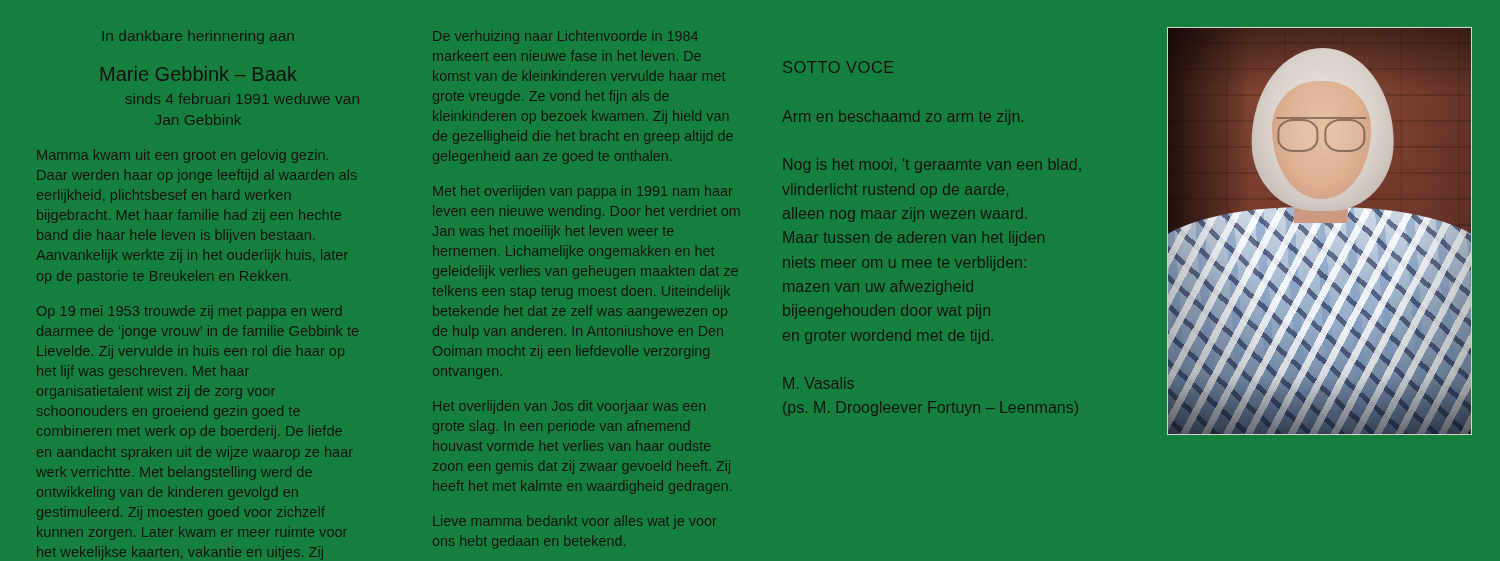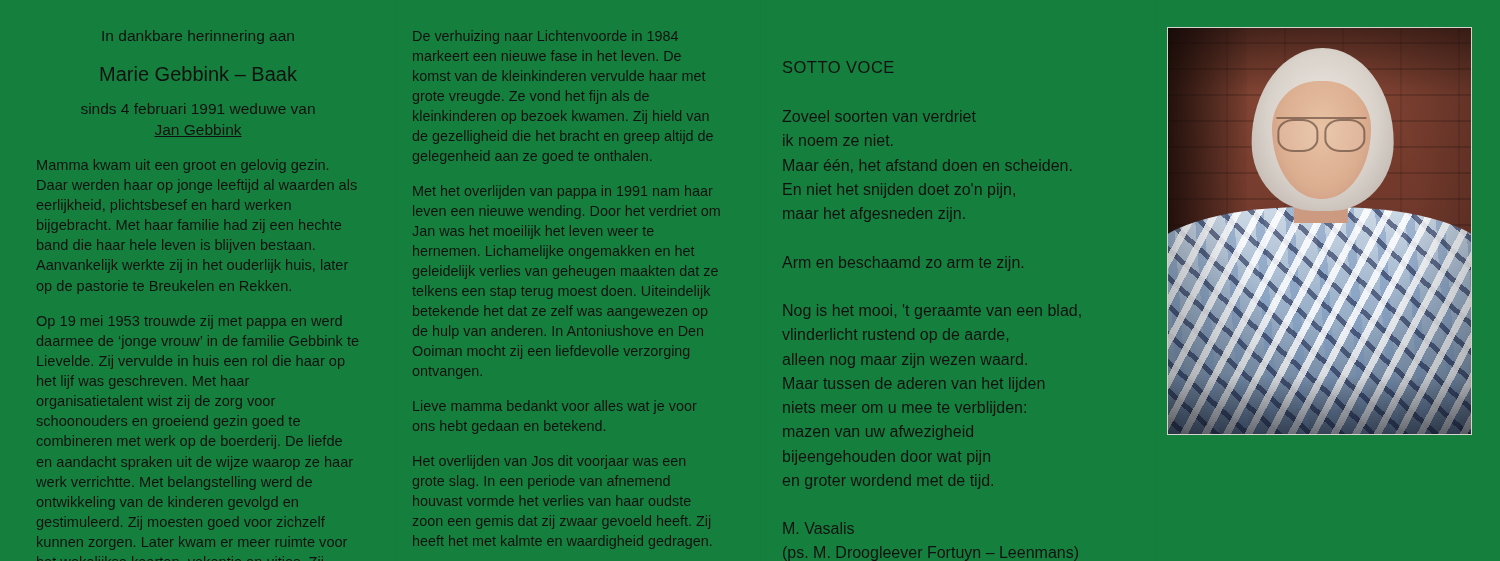--- a/index.html
+++ b/index.html
@@ -27,21 +27,21 @@
     box-sizing: border-box;
   }
   
   .col-left {
     left: 0;
     width: 390px;
     padding: 26px 30px 20px 36px;
   }
   
   .col-mid {
-    left: 400px;
+    left: 420px;
     width: 340px;
     padding: 26px 18px 20px 12px;
   }
   
   .col-right {
     left: 770px;
     width: 380px;
     padding: 58px 16px 4px 12px;
   }
   
@@ -57,31 +57,31 @@
     margin-bottom: 14px;
   }
   .memoriam-line {
     font-size: 15.5px;
     line-height: 1.35;
     margin-bottom: 14px;
   }
   .deceased-name {
     font-size: 20px;
     line-height: 1.3;
-    margin-bottom: 12px;
+    margin-bottom: 2px;
   }
   .deceased-sub {
     font-size: 15.5px;
     line-height: 1.35;
+    text-align: right;
   }
   .deceased-sub2 {
     font-size: 15.5px;
     line-height: 1.35;
     margin-bottom: 2px;
-    text-decoration: underline;
   }
   p.body-par {
     font-size: 14.6px;
     line-height: 1.38;
     margin: 0 0 15px 0;
     text-align: left;
   }
   .col-mid p.body-par {
     font-size: 14.4px;
     line-height: 1.39;
@@ -230,32 +230,27 @@
       <div class="deceased-sub">sinds 4 februari 1991 weduwe van</div>
       <div class="deceased-sub2">Jan Gebbink</div>
     </div>
     <p class="body-par">Mamma kwam uit een groot en gelovig gezin. Daar werden haar op jonge leeftijd al waarden als eerlijkheid, plichtsbesef en hard werken bijgebracht. Met haar familie had zij een hechte band die haar hele leven is blijven bestaan. Aanvankelijk werkte zij in het ouderlijk huis, later op de pastorie te Breukelen en Rekken.</p>
     <p class="body-par">Op 19 mei 1953 trouwde zij met pappa en werd daarmee de ‘jonge vrouw’ in de familie Gebbink te Lievelde. Zij vervulde in huis een rol die haar op het lijf was geschreven. Met haar organisatietalent wist zij de zorg voor schoonouders en groeiend gezin goed te combineren met werk op de boerderij. De liefde en aandacht spraken uit de wijze waarop ze haar werk verrichtte. Met belangstelling werd de ontwikkeling van de kinderen gevolgd en gestimuleerd. Zij moesten goed voor zichzelf kunnen zorgen. Later kwam er meer ruimte voor het wekelijkse kaarten, vakantie en uitjes. Zij genoot van bezoek aan familie, vrienden en buren.</p>
   </div>
 
   <div class="col col-mid">
     <p class="body-par">De verhuizing naar Lichtenvoorde in 1984 markeert een nieuwe fase in het leven. De komst van de kleinkinderen vervulde haar met grote vreugde. Ze vond het fijn als de kleinkinderen op bezoek kwamen. Zij hield van de gezelligheid die het bracht en greep altijd de gelegenheid aan ze goed te onthalen.</p>
     <p class="body-par">Met het overlijden van pappa in 1991 nam haar leven een nieuwe wending. Door het verdriet om Jan was het moeilijk het leven weer te hernemen. Lichamelijke ongemakken en het geleidelijk verlies van geheugen maakten dat ze telkens een stap terug moest doen. Uiteindelijk betekende het dat ze zelf was aangewezen op de hulp van anderen. In Antoniushove en Den Ooiman mocht zij een liefdevolle verzorging ontvangen.</p>
+    <p class="body-par">Het overlijden van Jos dit voorjaar was een grote slag. In een periode van afnemend houvast vormde het verlies van haar oudste zoon een gemis dat zij zwaar gevoeld heeft. Zij heeft het met kalmte en waardigheid gedragen.</p>
     <p class="body-par">Lieve mamma bedankt voor alles wat je voor ons hebt gedaan en betekend.</p>
-    <p class="body-par">Het overlijden van Jos dit voorjaar was een grote slag. In een periode van afnemend houvast vormde het verlies van haar oudste zoon een gemis dat zij zwaar gevoeld heeft. Zij heeft het met kalmte en waardigheid gedragen.</p>
 
   </div>
 
   <div class="col col-right">
     <p class="poem-title">SOTTO VOCE</p>
-    <p class="poem-stanza">Zoveel soorten van verdriet
-ik noem ze niet.
-Maar één, het afstand doen en scheiden.
-En niet het snijden doet zo'n pijn,
-maar het afgesneden zijn.</p>
     <p class="poem-stanza">Arm en beschaamd zo arm te zijn.</p>
     <p class="poem-stanza">Nog is het mooi, 't geraamte van een blad,
 vlinderlicht rustend op de aarde,
 alleen nog maar zijn wezen waard.
 Maar tussen de aderen van het lijden
 niets meer om u mee te verblijden:
 mazen van uw afwezigheid
 bijeengehouden door wat pijn
 en groter wordend met de tijd.</p>
     <p class="poem-author">M. Vasalis

